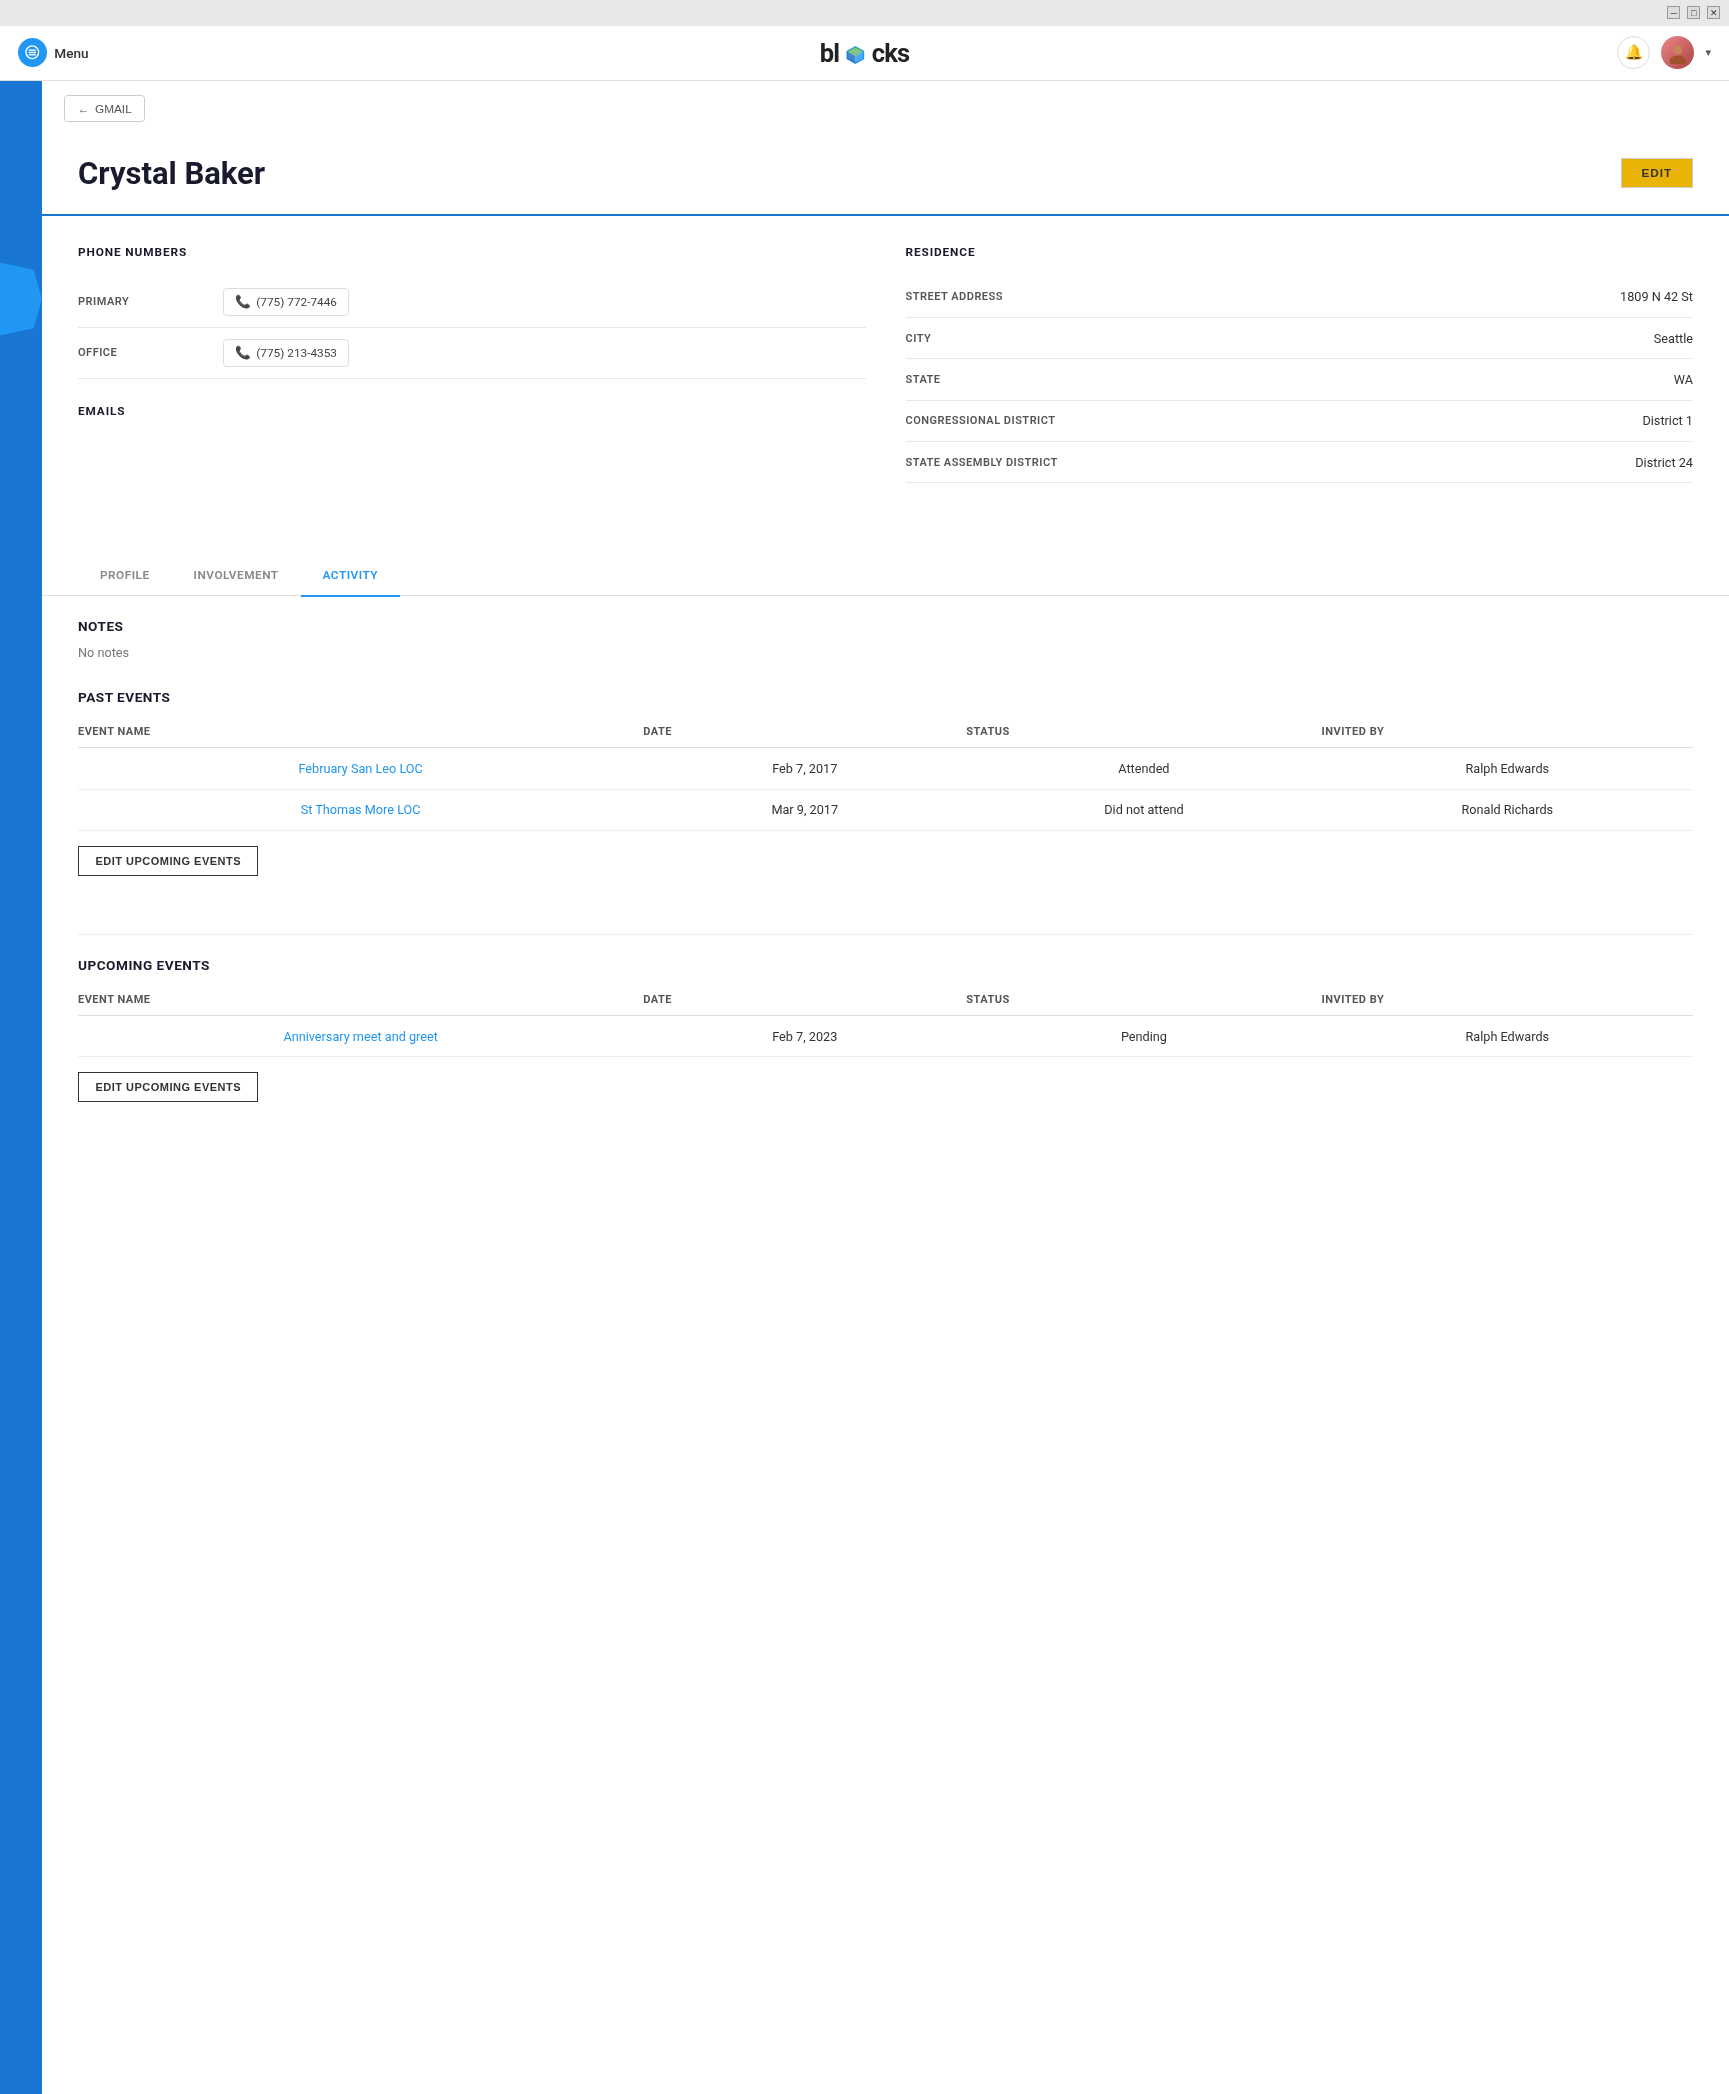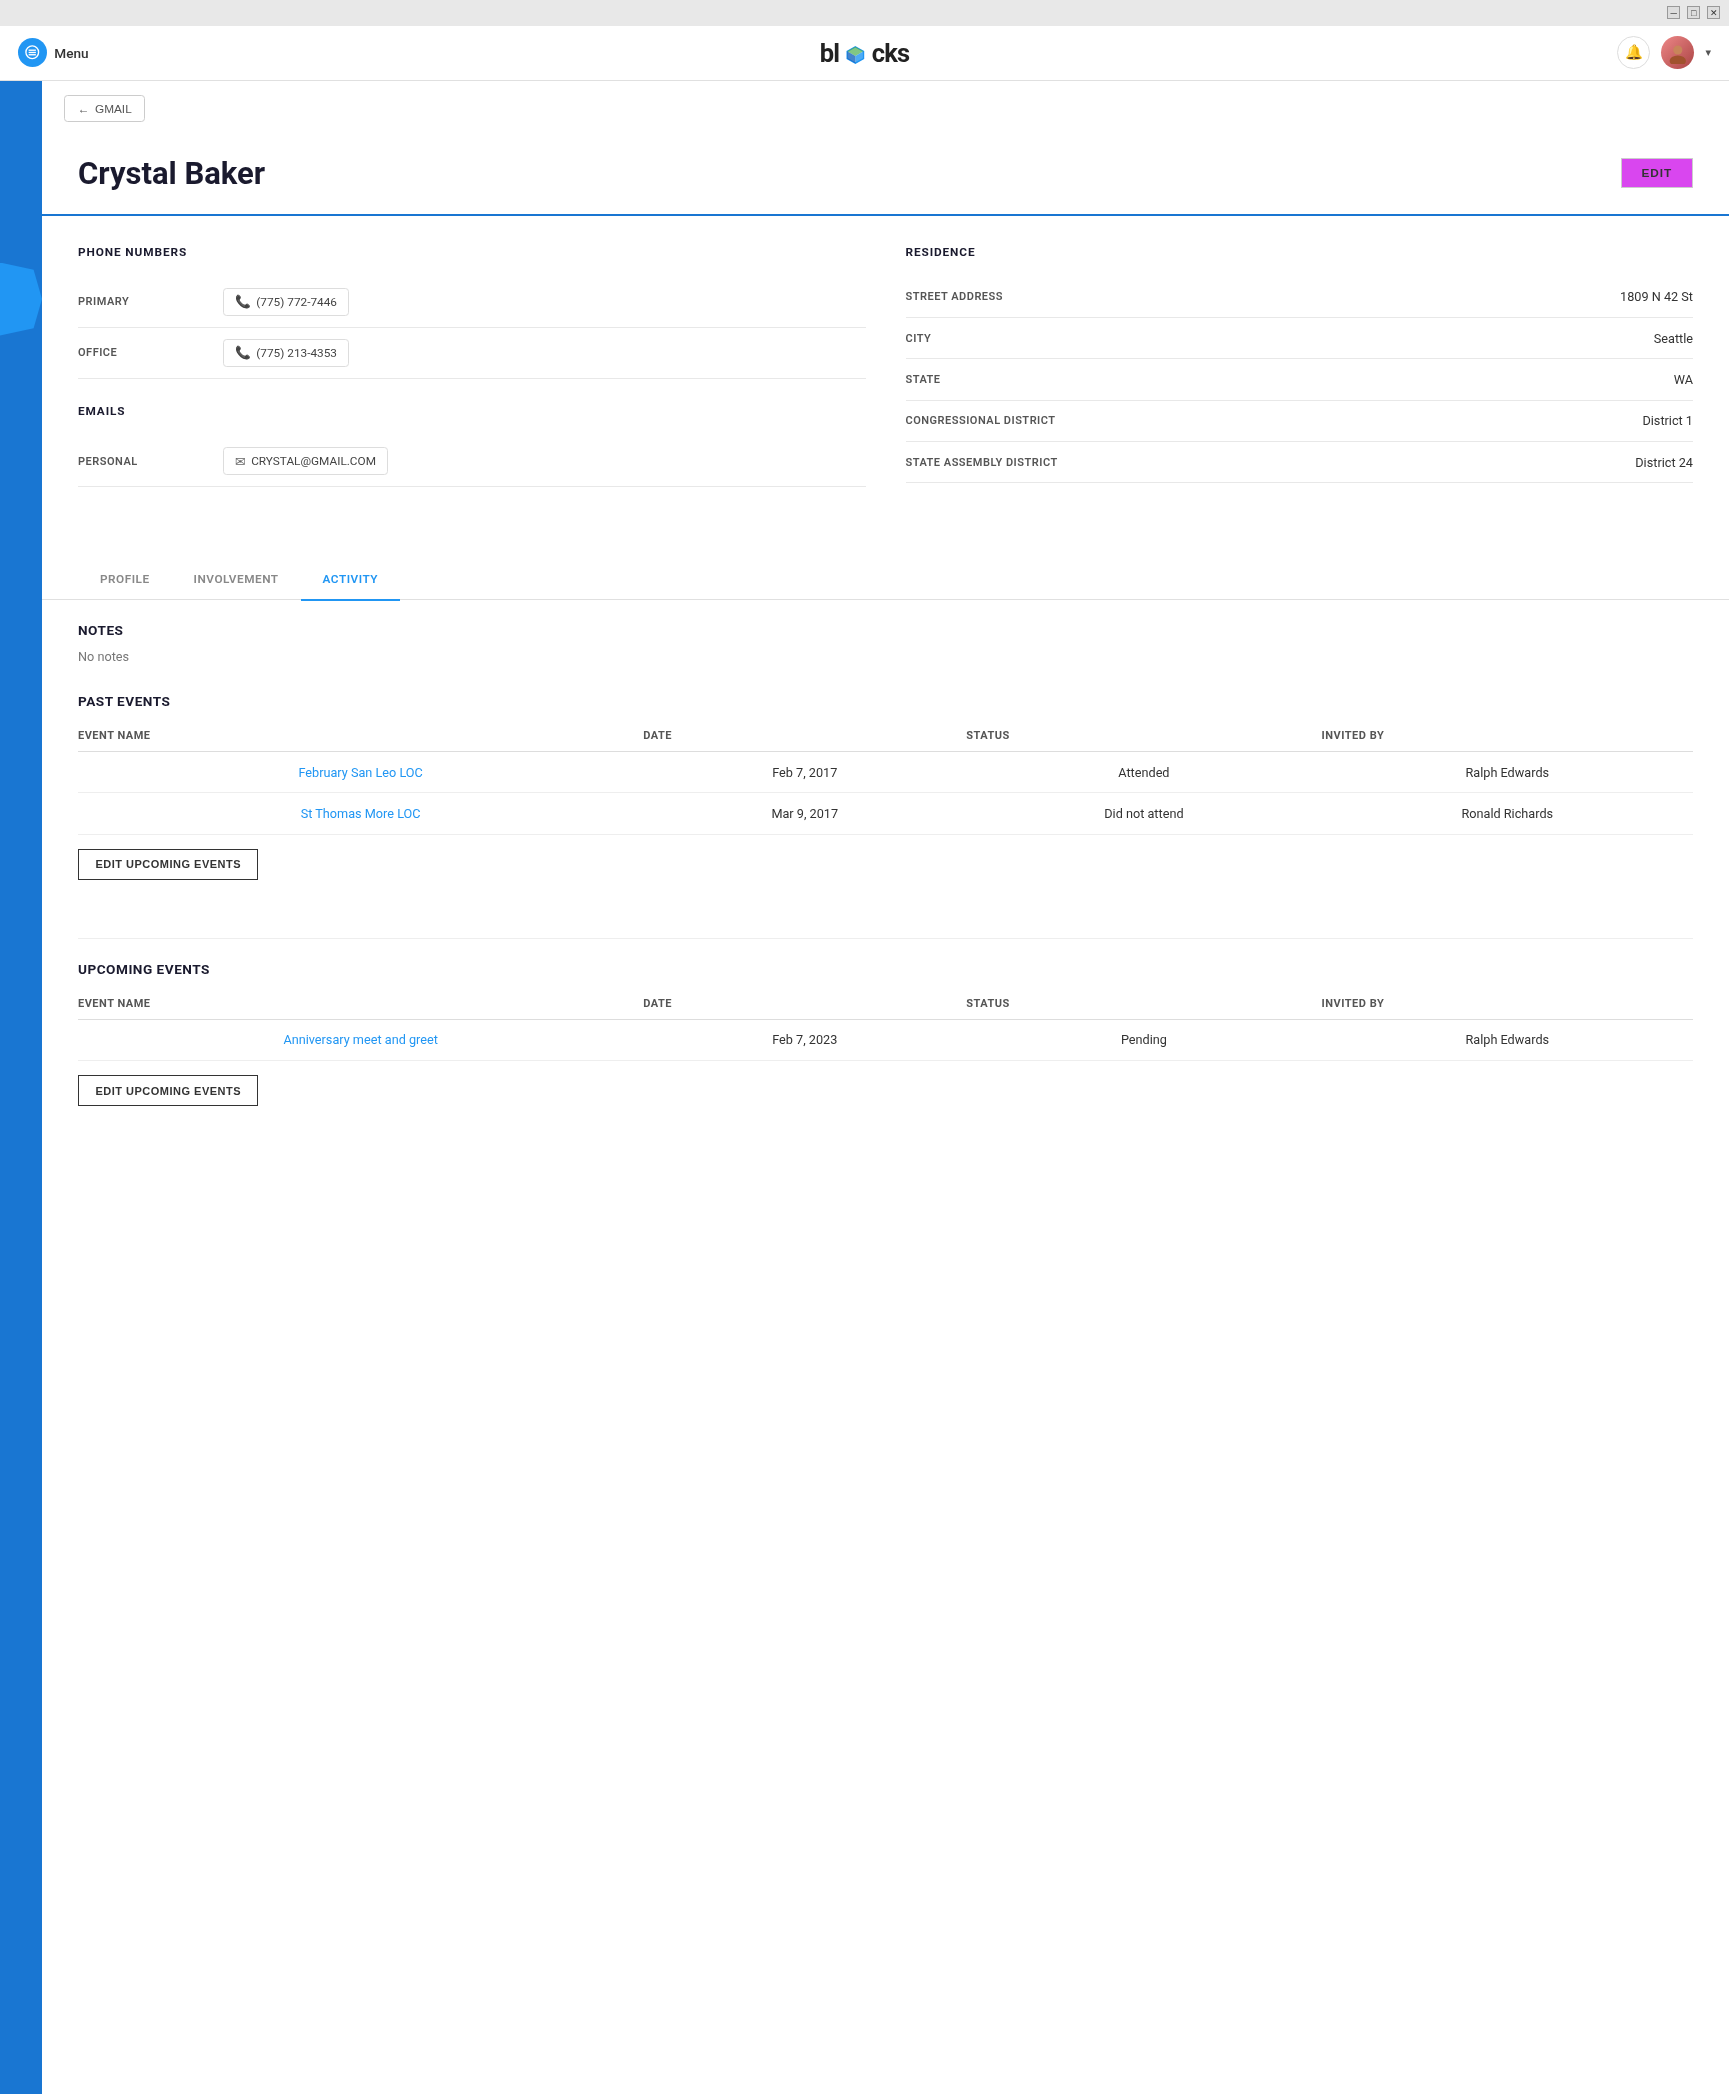--- a/index.html
+++ b/index.html
@@ -121,21 +121,21 @@
       font-weight: 700;
       color: #1a1a2e;
     }
     .edit-btn {
       border: 0.9px solid #ccc;
       padding: 7.3px 20px;
       font-size: 11.8px;
       font-weight: 600;
       letter-spacing: 0.9px;
       cursor: pointer;
-      background: #d946ef;
+      background: #eab308;
       color: #333;
     }
 
     
     .content-area {
       padding: 29px 36px;
       background: #fff;
     }
 
     
@@ -377,27 +377,20 @@
           <div class="field-row">
             <span class="field-label">OFFICE</span>
             <span class="field-badge">
               <span class="phone-icon">📞</span>
               <span>(775) 213-4353</span>
             </span>
           </div>
 
           <div style="margin-top: 25.5px;">
             <div class="section-title">EMAILS</div>
-            <div class="field-row">
-              <span class="field-label">PERSONAL</span>
-              <span class="field-badge">
-                <span class="email-icon">✉</span>
-                <span>CRYSTAL@GMAIL.COM</span>
-              </span>
-            </div>
           </div>
         </div>
 
         <div>
           <div class="section-title">RESIDENCE</div>
           <div id="residence-fields">
               <div class="residence-row">
     <span class="residence-label">STREET ADDRESS</span>
     <span class="residence-value">1809 N 42 St</span>
   </div>

